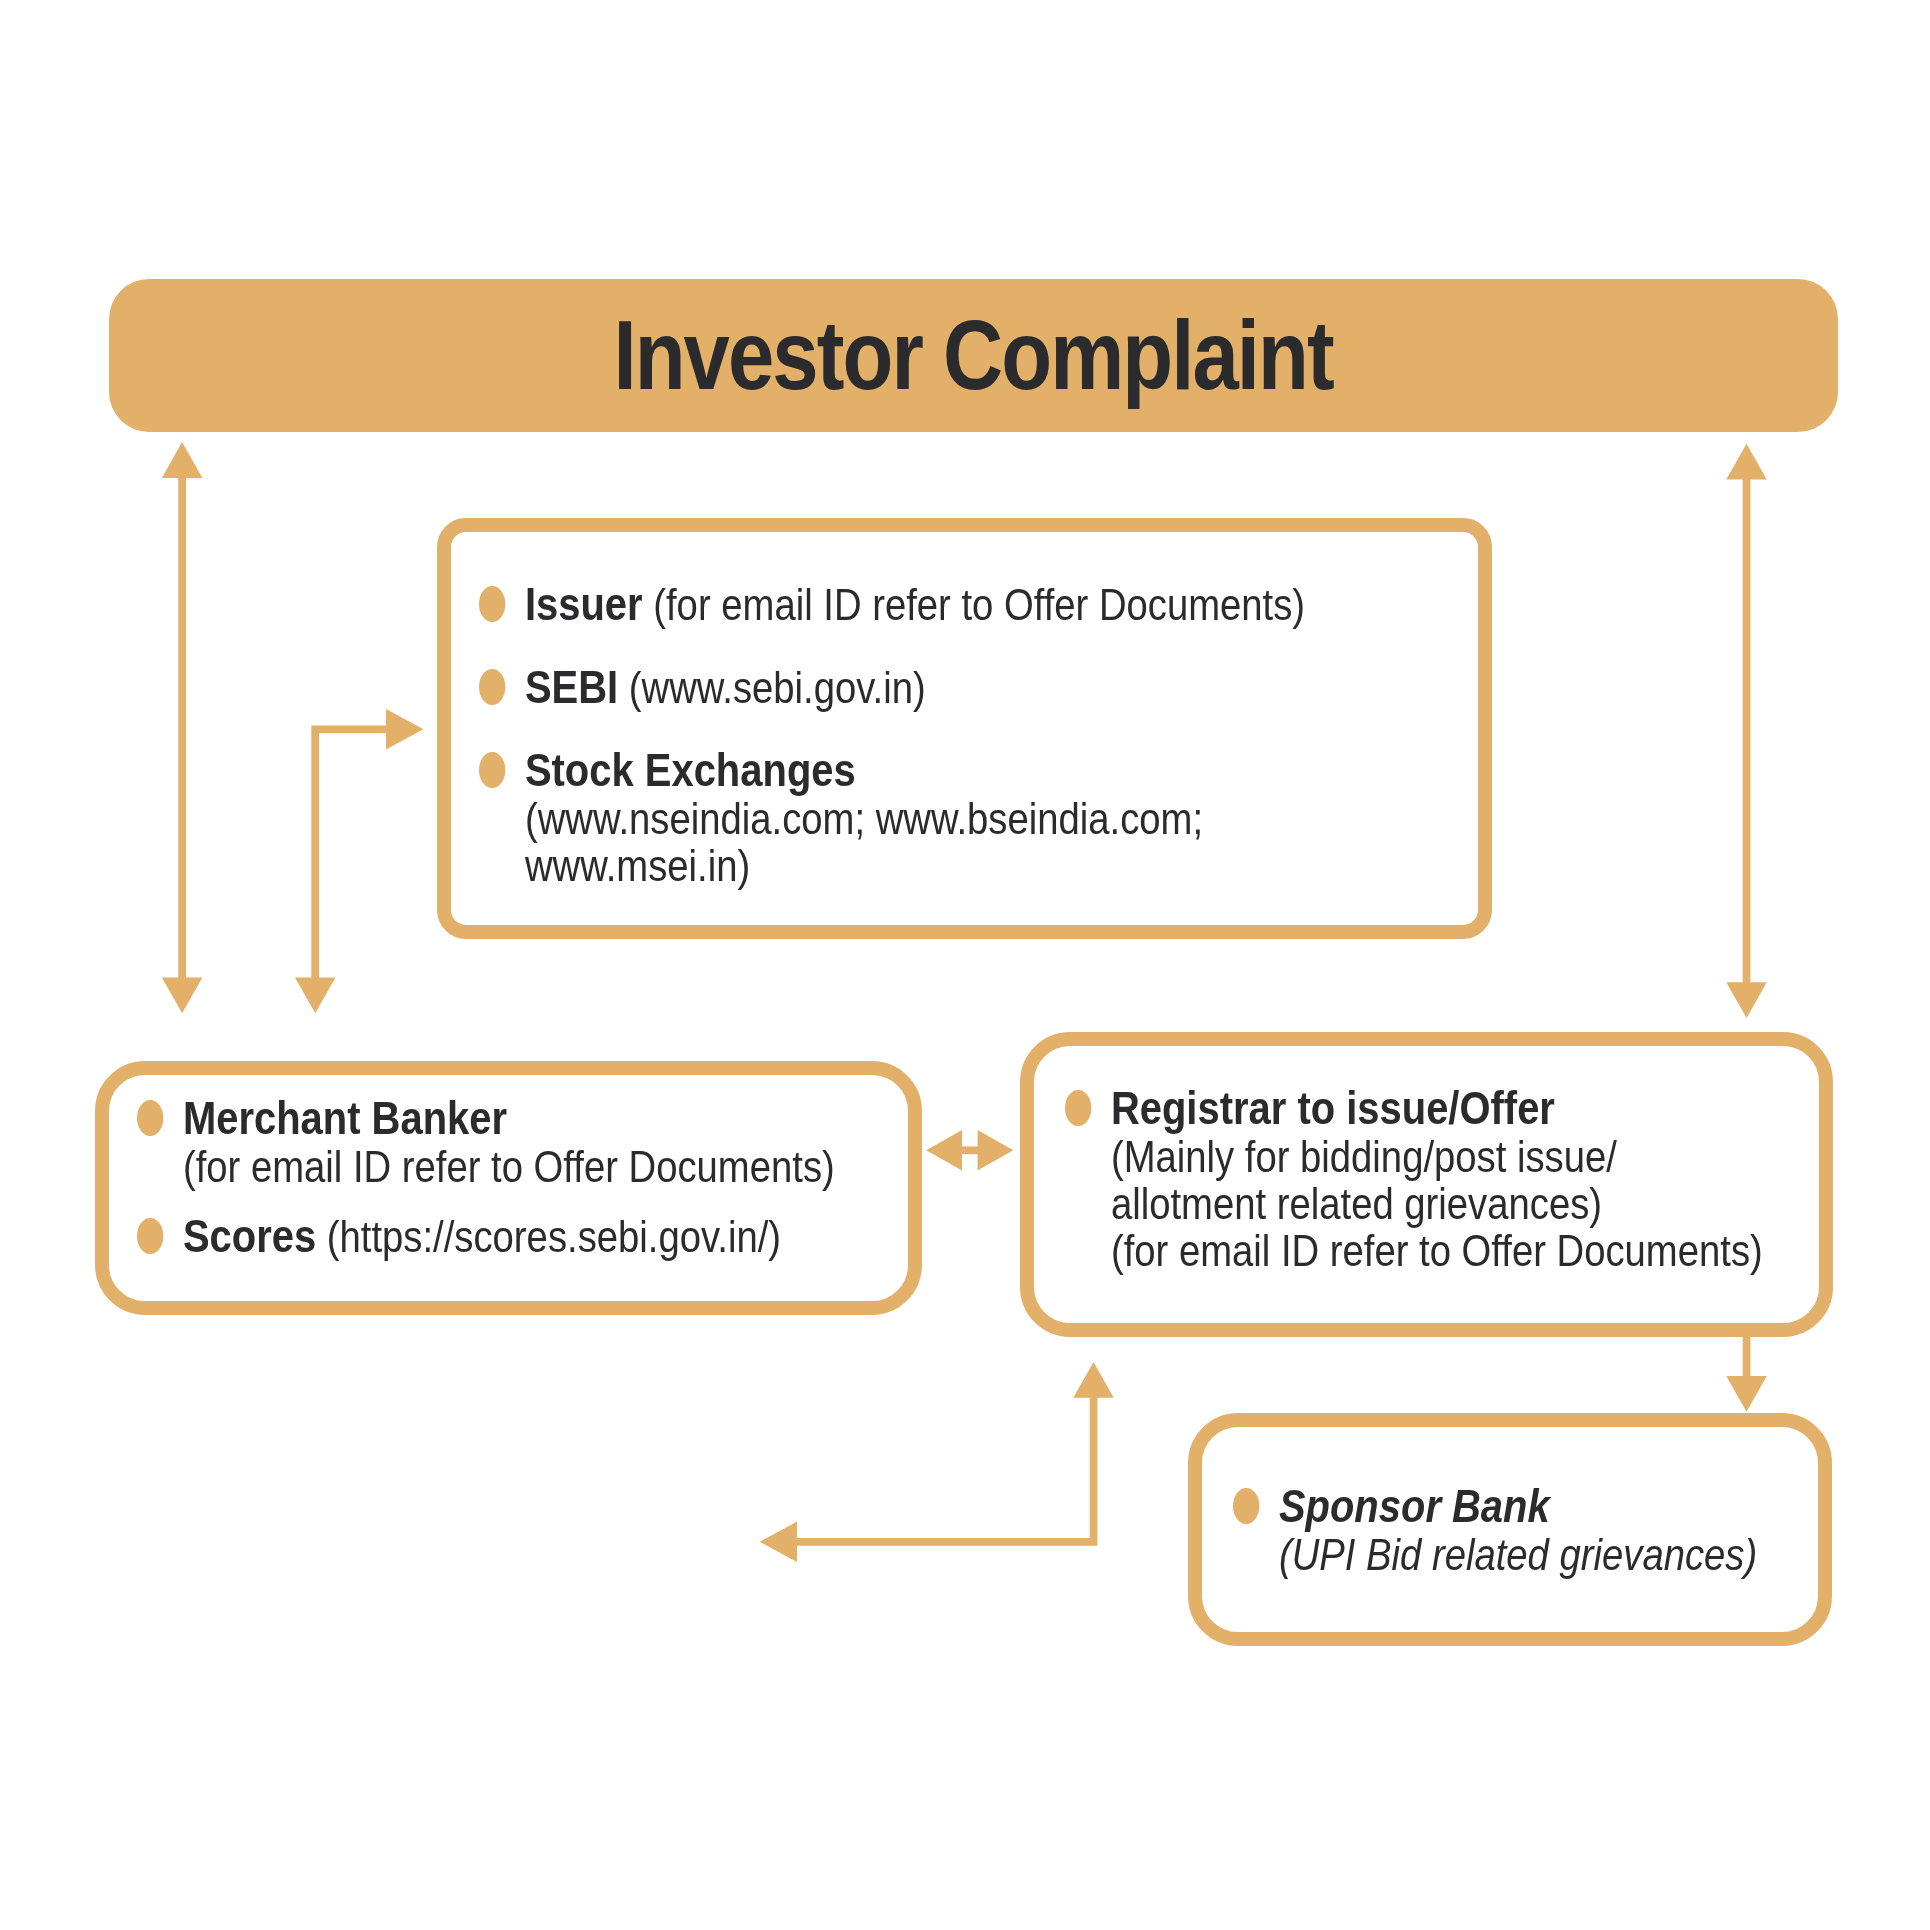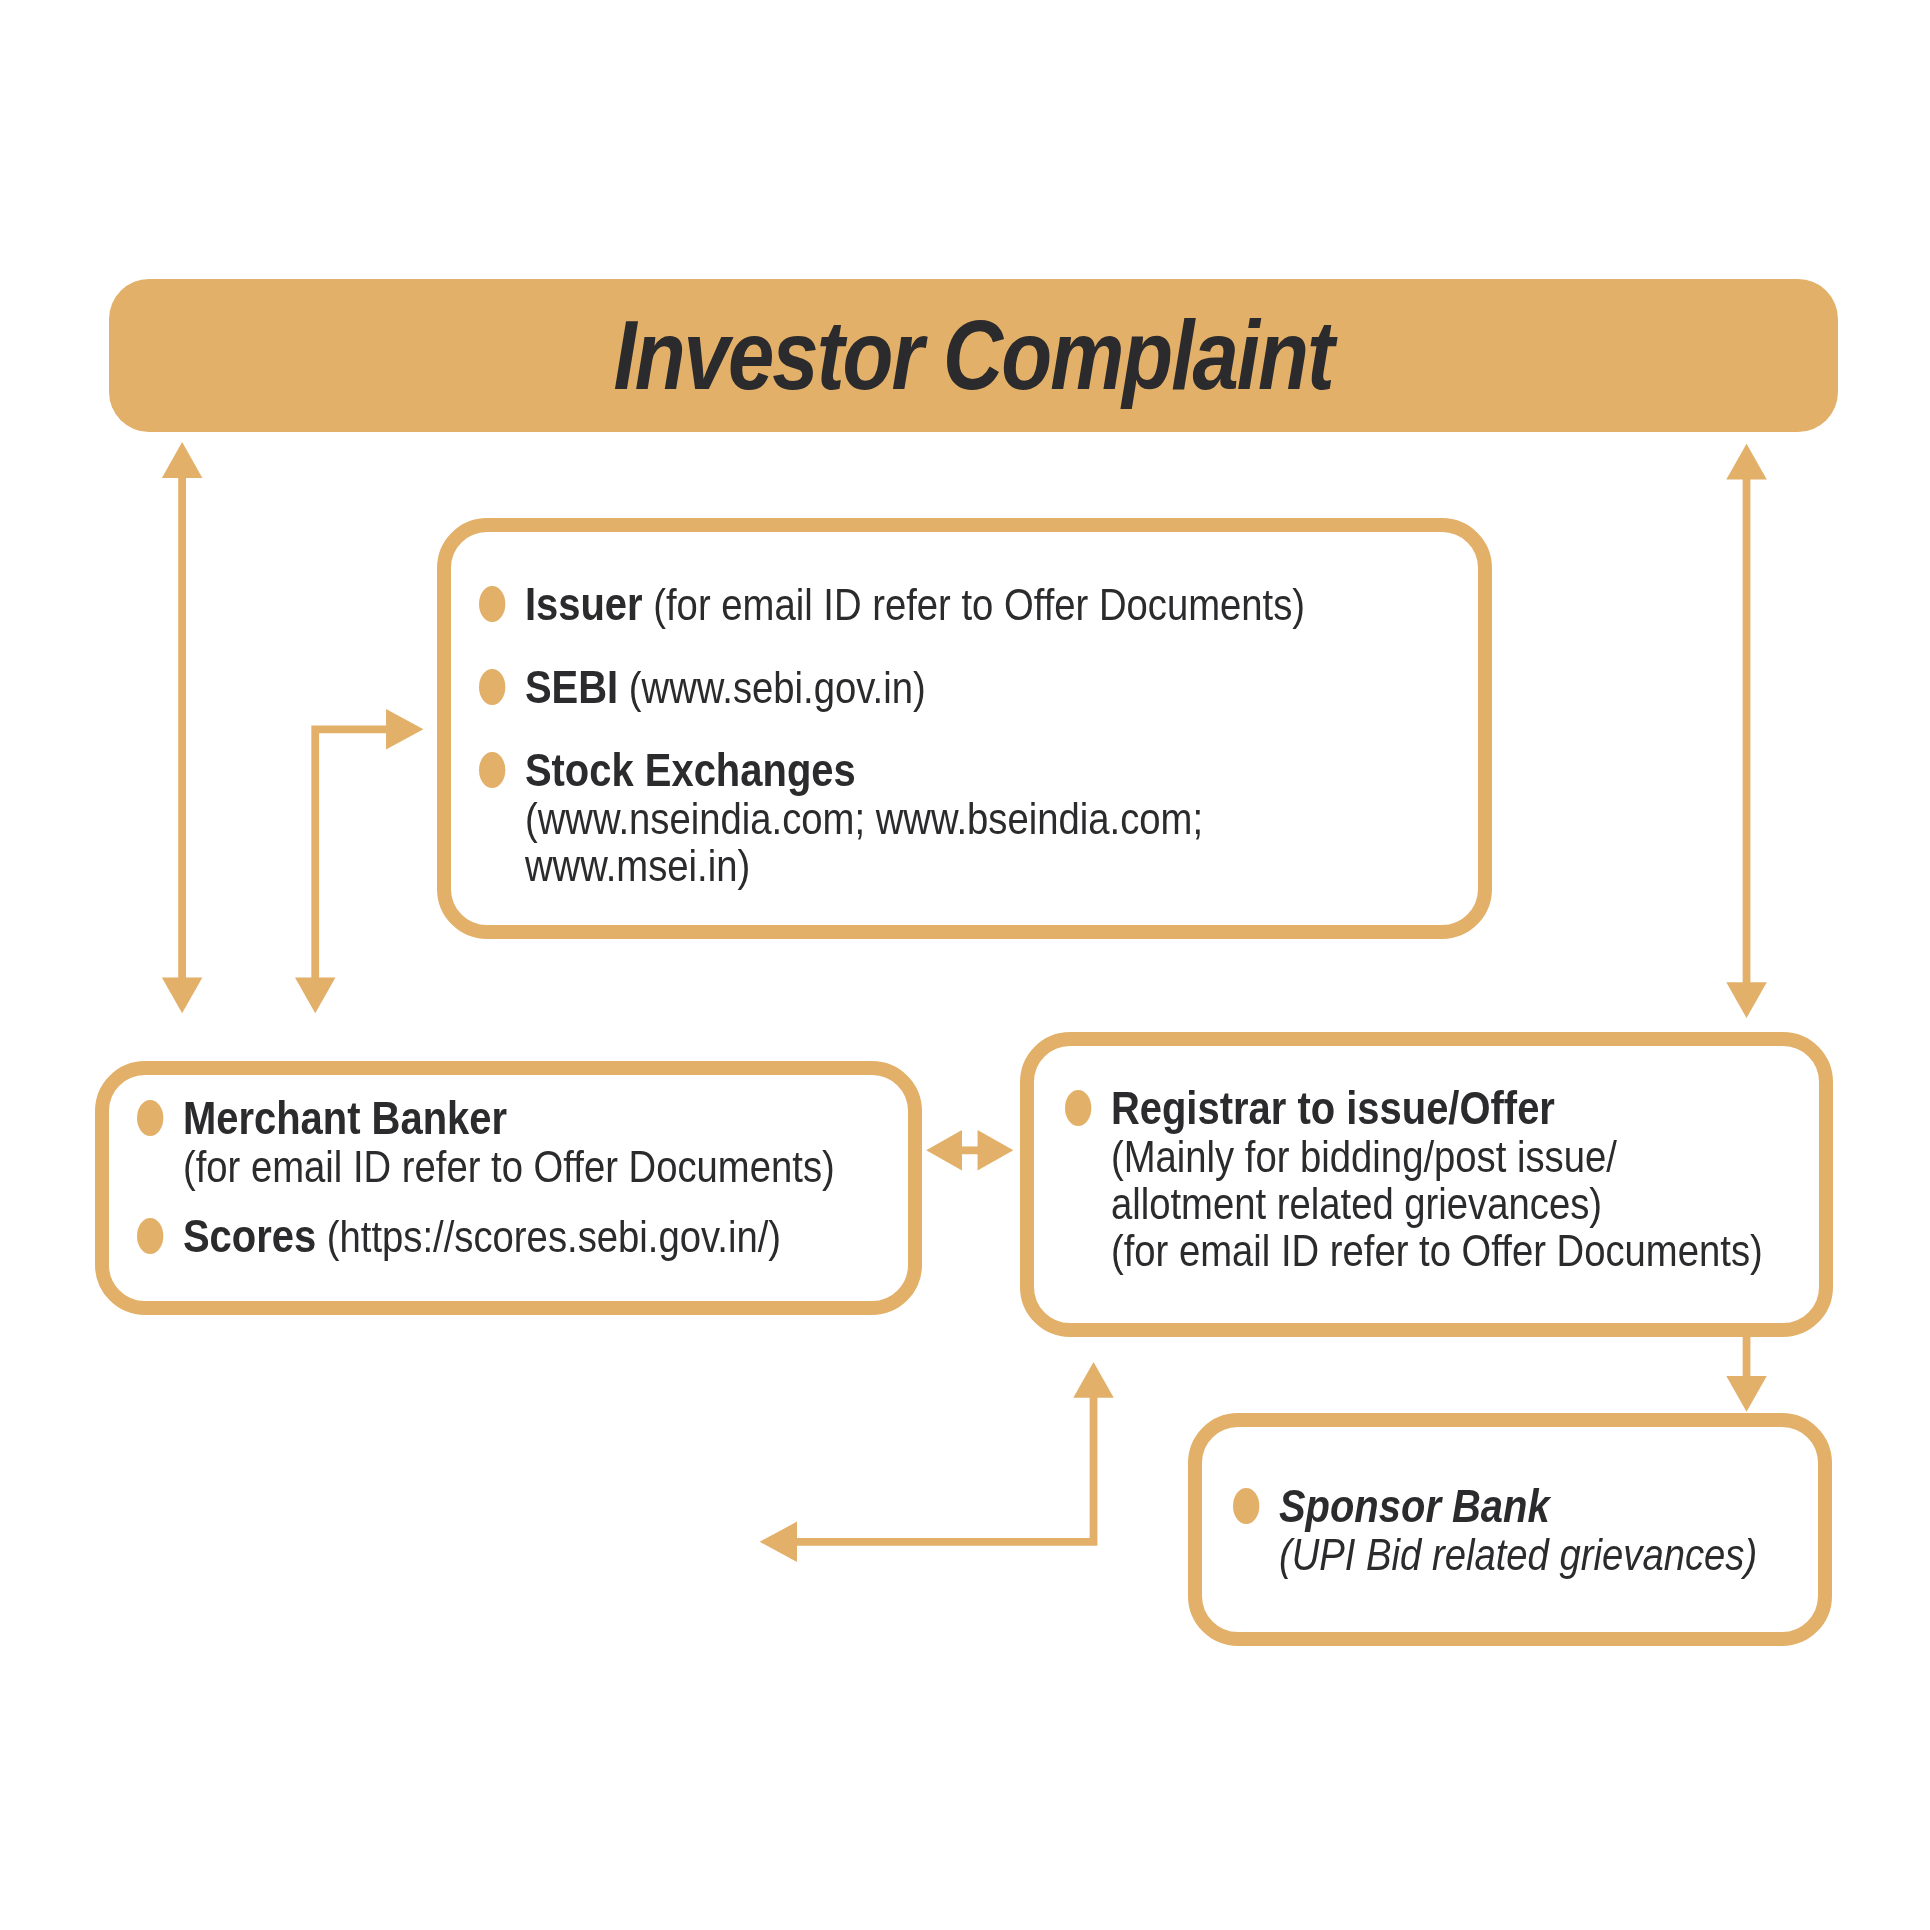--- a/index.html
+++ b/index.html
@@ -9,21 +9,21 @@
   }
   *{margin:0;padding:0;box-sizing:border-box;}
   html,body{background:var(--bg);}
   body{font-family:"Liberation Sans","DejaVu Sans",sans-serif;color:var(--ink);}
   #canvas{position:relative;width:1931px;height:1931px;background:var(--bg);overflow:hidden;}
 
   
   .header-bar{
     position:absolute;left:109px;top:279px;width:1729px;height:153px;
     background:var(--accent);border-radius:40px;
-    display:flex;align-items:center;justify-content:center;font-style:italic;
+    display:flex;align-items:center;justify-content:center;
   }
   .header-title{
     font-size:98px;font-weight:bold;letter-spacing:-2.3px;white-space:nowrap;
     transform:scaleX(0.85);transform-origin:center center;color:var(--ink);
   }
 
   
   .node{
     position:absolute;background:var(--bg);
     border:14px solid var(--accent);border-radius:50px;
@@ -33,21 +33,21 @@
   }
   .item{display:flex;align-items:flex-start;}
   .bullet{
     width:31px;height:36px;border-radius:50%;background:var(--accent);
     margin-right:23px;margin-top:6.2px;flex:0 0 auto;
   }
   .line{font-size:45px;line-height:48px;white-space:nowrap;color:var(--ink);}
   .term{font-weight:bold;font-size:47px;}
   .detail-line{font-size:45px;line-height:47px;white-space:nowrap;color:var(--ink);}
 
-  .box-authorities{left:437px;top:518px;width:1055px;height:421px;padding:48px 23px 23px 28px;}
+  .box-authorities{left:437px;top:518px;width:1055px;height:421px;padding:48px 23px 23px 28px;border-radius:29px;}
   .box-authorities .item + .item{margin-top:34px;}
 
   .box-merchant{left:95px;top:1029px;width:827px;height:254px;padding:18.7px 23px 15.6px 28px;margin-top:32px;}
   .box-merchant .item + .item{margin-top:22px;}
 
   .box-registrar{left:1020px;top:1032px;width:813px;height:305px;padding:38px 18.7px 15.6px 31px;}
 
   .box-scsb{left:95px;top:1419px;width:643px;height:233px;padding:31px 18.7px 15.6px 30px;}
 
   .box-sponsor{left:1188px;top:1413px;width:644px;height:233px;padding:55px 18.7px 15.6px 31px;font-style:italic;}

